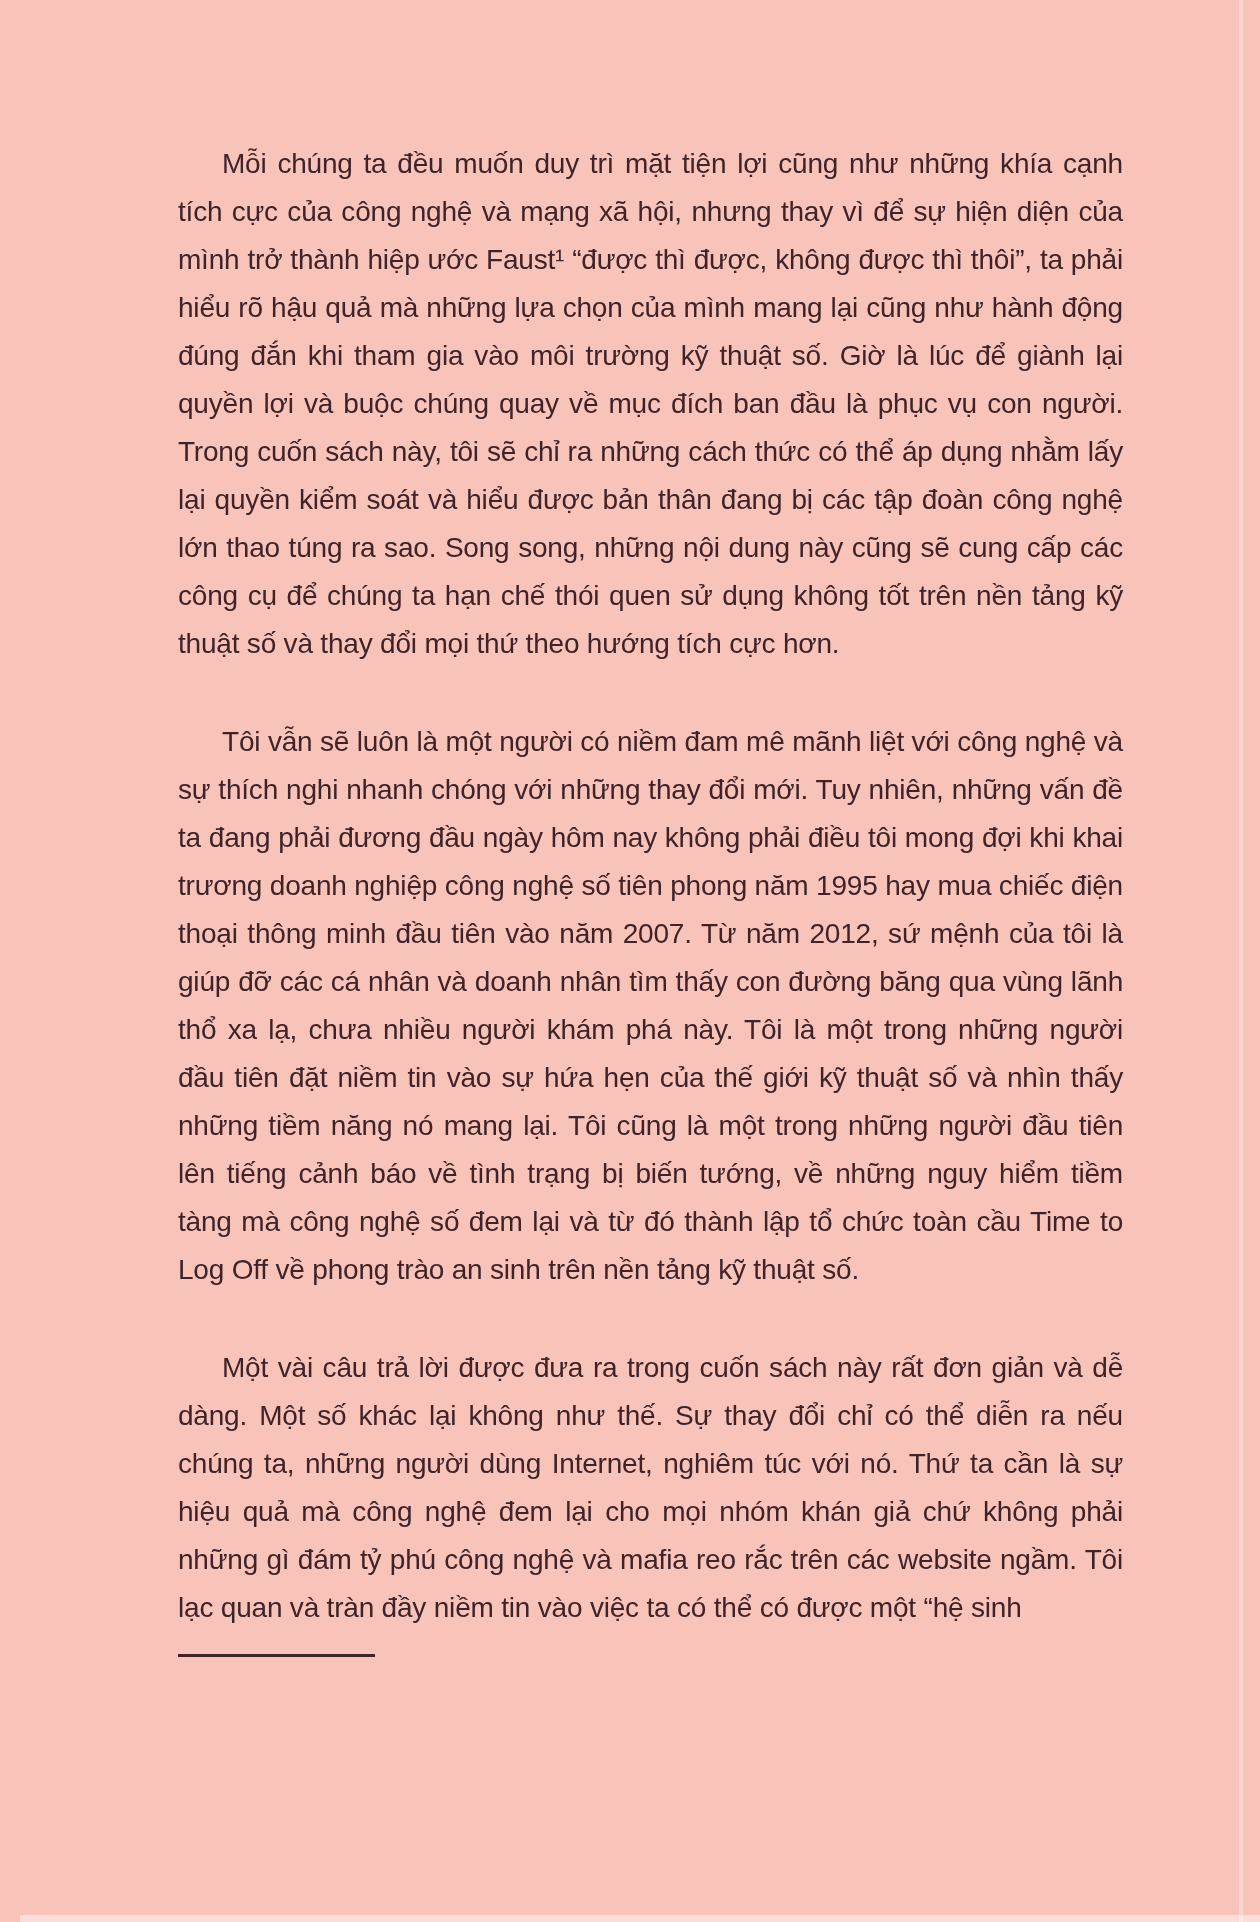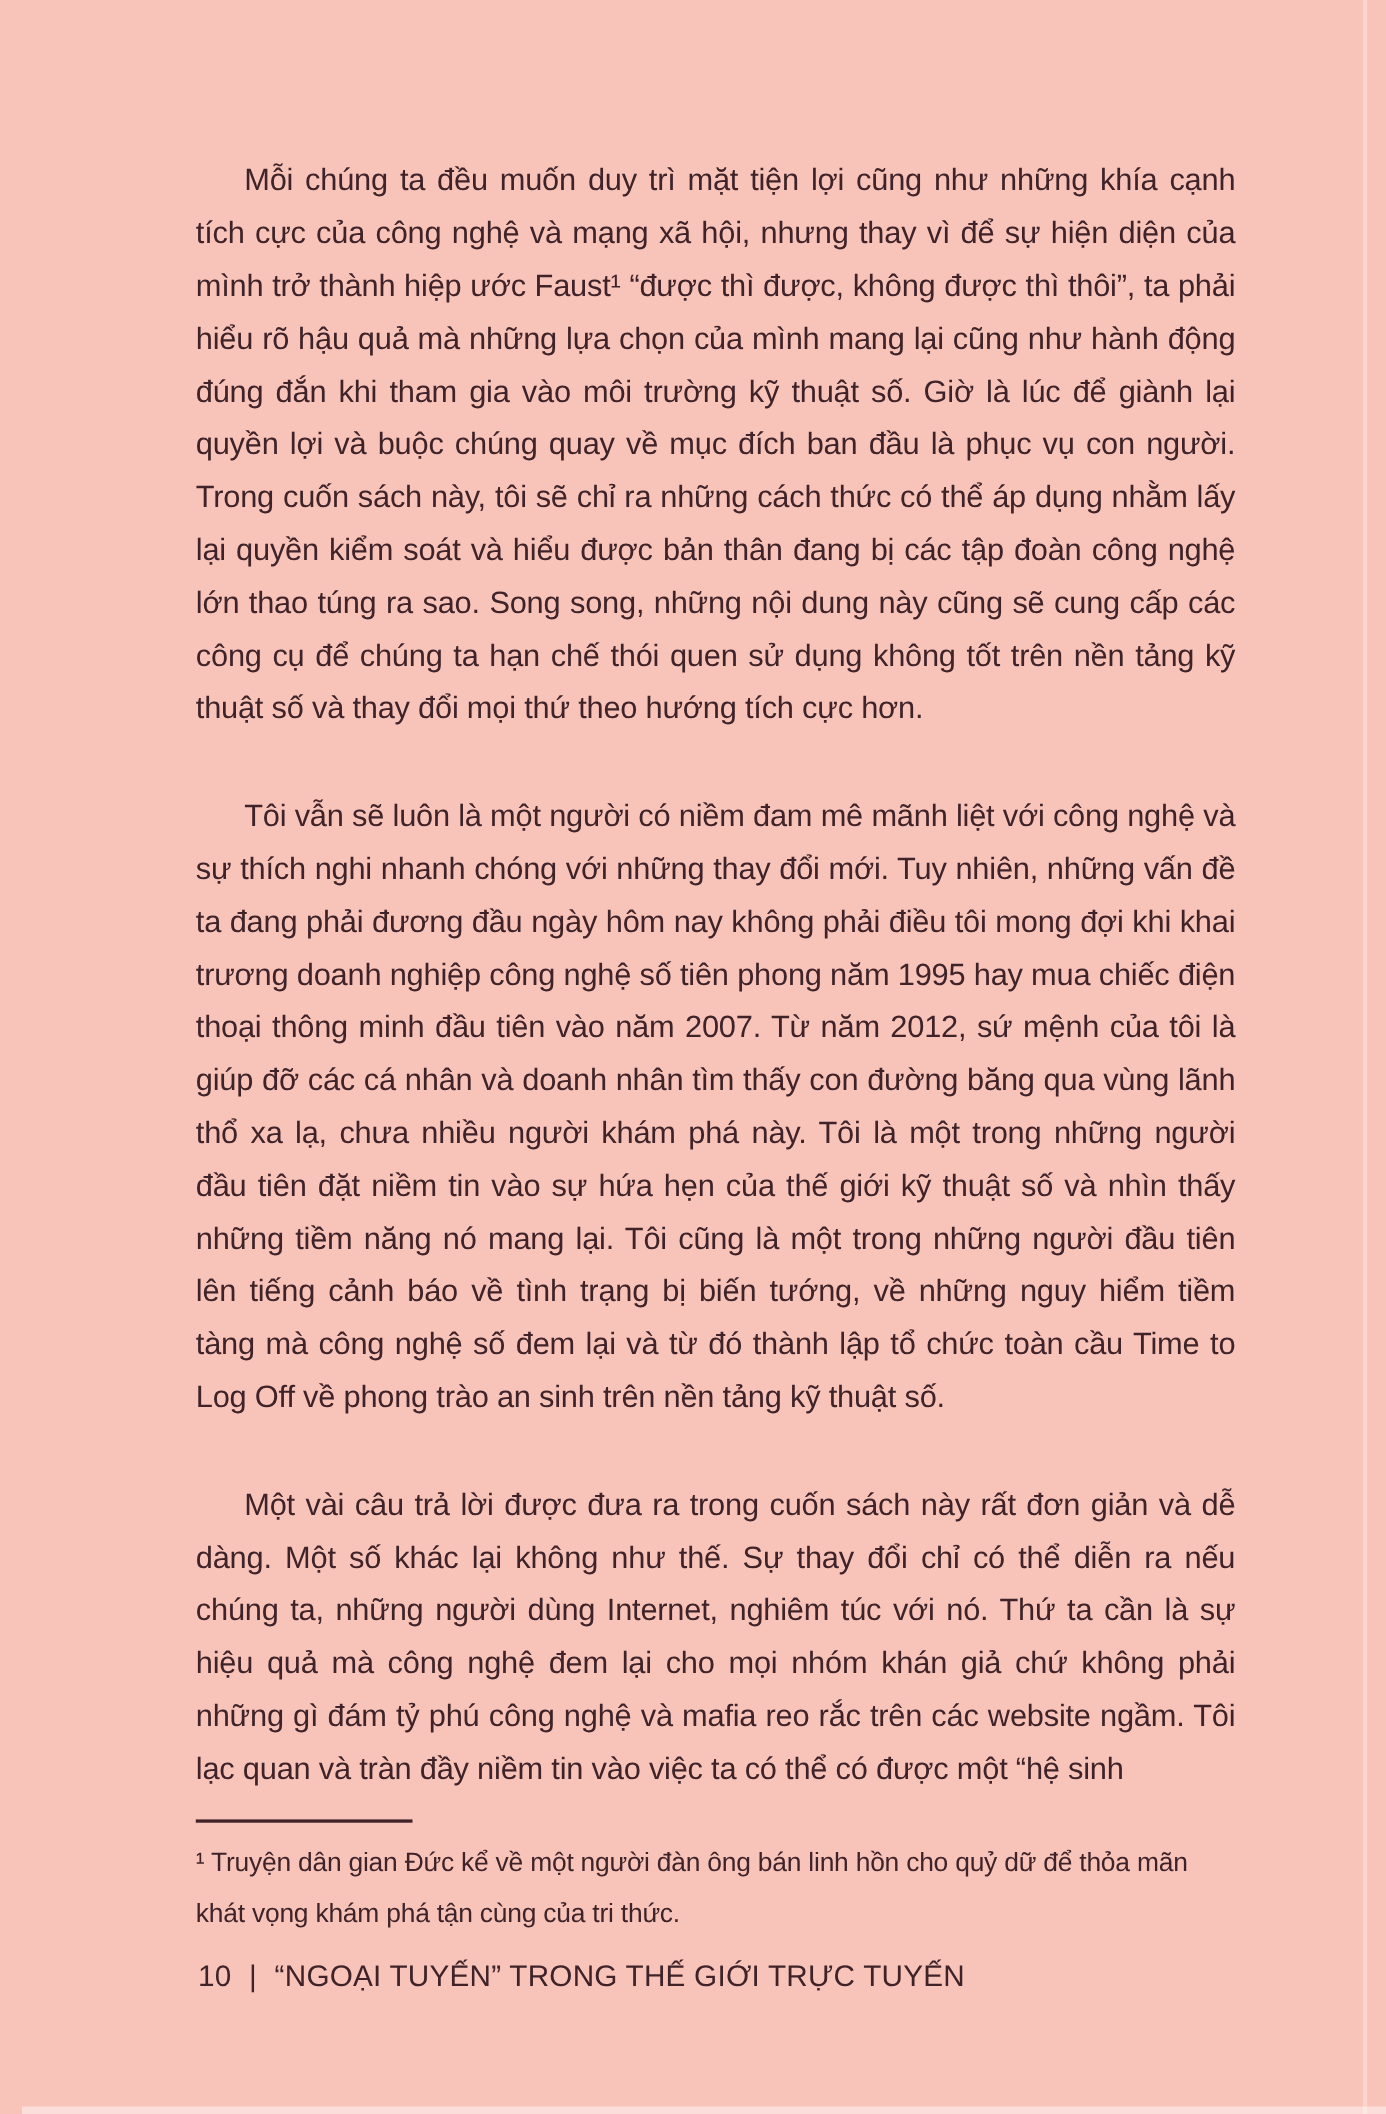--- a/index.html
+++ b/index.html
@@ -85,23 +85,19 @@
 <div class="page">
 
   <div class="body-text">
     <p>Mỗi chúng ta đều muốn duy trì mặt tiện lợi cũng như những khía cạnh tích cực của công nghệ và mạng xã hội, nhưng thay vì để sự hiện diện của mình trở thành hiệp ước Faust¹ “được thì được, không được thì thôi”, ta phải hiểu rõ hậu quả mà những lựa chọn của mình mang lại cũng như hành động đúng đắn khi tham gia vào môi trường kỹ thuật số. Giờ là lúc để giành lại quyền lợi và buộc chúng quay về mục đích ban đầu là phục vụ con người. Trong cuốn sách này, tôi sẽ chỉ ra những cách thức có thể áp dụng nhằm lấy lại quyền kiểm soát và hiểu được bản thân đang bị các tập đoàn công nghệ lớn thao túng ra sao. Song song, những nội dung này cũng sẽ cung cấp các công cụ để chúng ta hạn chế thói quen sử dụng không tốt trên nền tảng kỹ thuật số và thay đổi mọi thứ theo hướng tích cực hơn.</p>
     <p>Tôi vẫn sẽ luôn là một người có niềm đam mê mãnh liệt với công nghệ và sự thích nghi nhanh chóng với những thay đổi mới. Tuy nhiên, những vấn đề ta đang phải đương đầu ngày hôm nay không phải điều tôi mong đợi khi khai trương doanh nghiệp công nghệ số tiên phong năm 1995 hay mua chiếc điện thoại thông minh đầu tiên vào năm 2007. Từ năm 2012, sứ mệnh của tôi là giúp đỡ các cá nhân và doanh nhân tìm thấy con đường băng qua vùng lãnh thổ xa lạ, chưa nhiều người khám phá này. Tôi là một trong những người đầu tiên đặt niềm tin vào sự hứa hẹn của thế giới kỹ thuật số và nhìn thấy những tiềm năng nó mang lại. Tôi cũng là một trong những người đầu tiên lên tiếng cảnh báo về tình trạng bị biến tướng, về những nguy hiểm tiềm tàng mà công nghệ số đem lại và từ đó thành lập tổ chức toàn cầu Time to Log Off về phong trào an sinh trên nền tảng kỹ thuật số.</p>
     <p>Một vài câu trả lời được đưa ra trong cuốn sách này rất đơn giản và dễ dàng. Một số khác lại không như thế. Sự thay đổi chỉ có thể diễn ra nếu chúng ta, những người dùng Internet, nghiêm túc với nó. Thứ ta cần là sự hiệu quả mà công nghệ đem lại cho mọi nhóm khán giả chứ không phải những gì đám tỷ phú công nghệ và mafia reo rắc trên các website ngầm. Tôi lạc quan và tràn đầy niềm tin vào việc ta có thể có được một “hệ sinh</p>
   </div>
 
   <div class="footnote-block">
     <hr class="footnote-divider">
-    <p class="footnote-text">¹ Truyện dân gian Đức kể về một người đàn ông bán linh hồn cho quỷ dữ để thỏa mãn khát vọng khám phá tận cùng của tri thức.</p>
   </div>
 
-  <div class="footer">
-    <span class="page-number">10</span><span class="separator">|</span><span class="running-title">“NGOẠI TUYẾN” TRONG THẾ GIỚI TRỰC TUYẾN</span>
-  </div>
 
   <div class="edge-right"></div>
   <div class="edge-bottom"></div>
 
 </div>
 
 </body></html>

